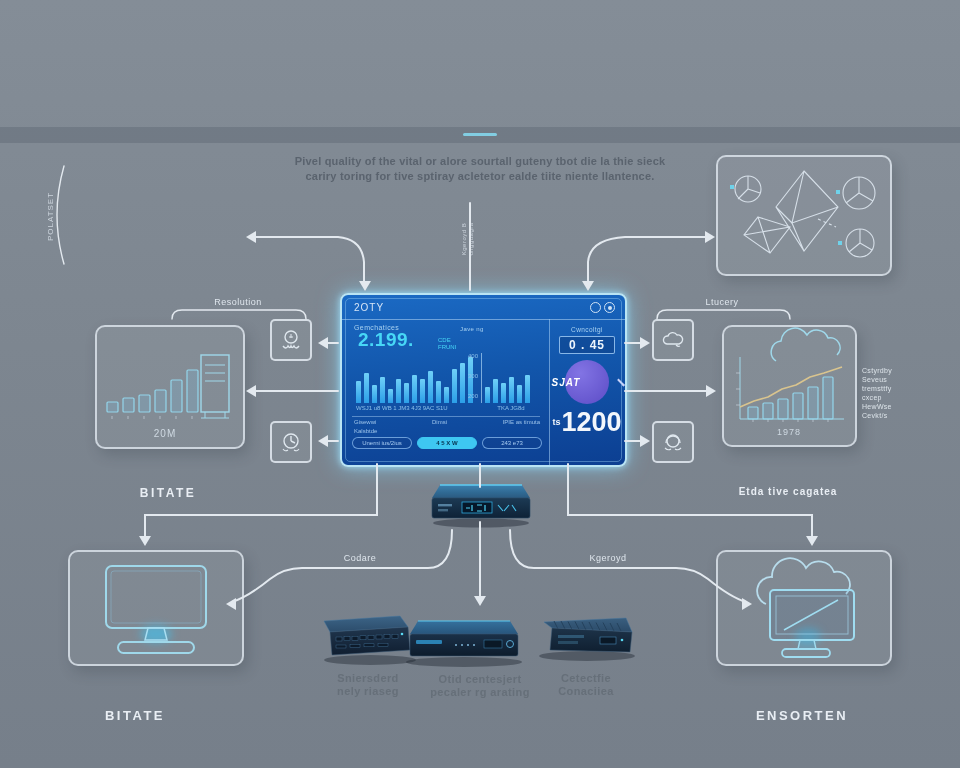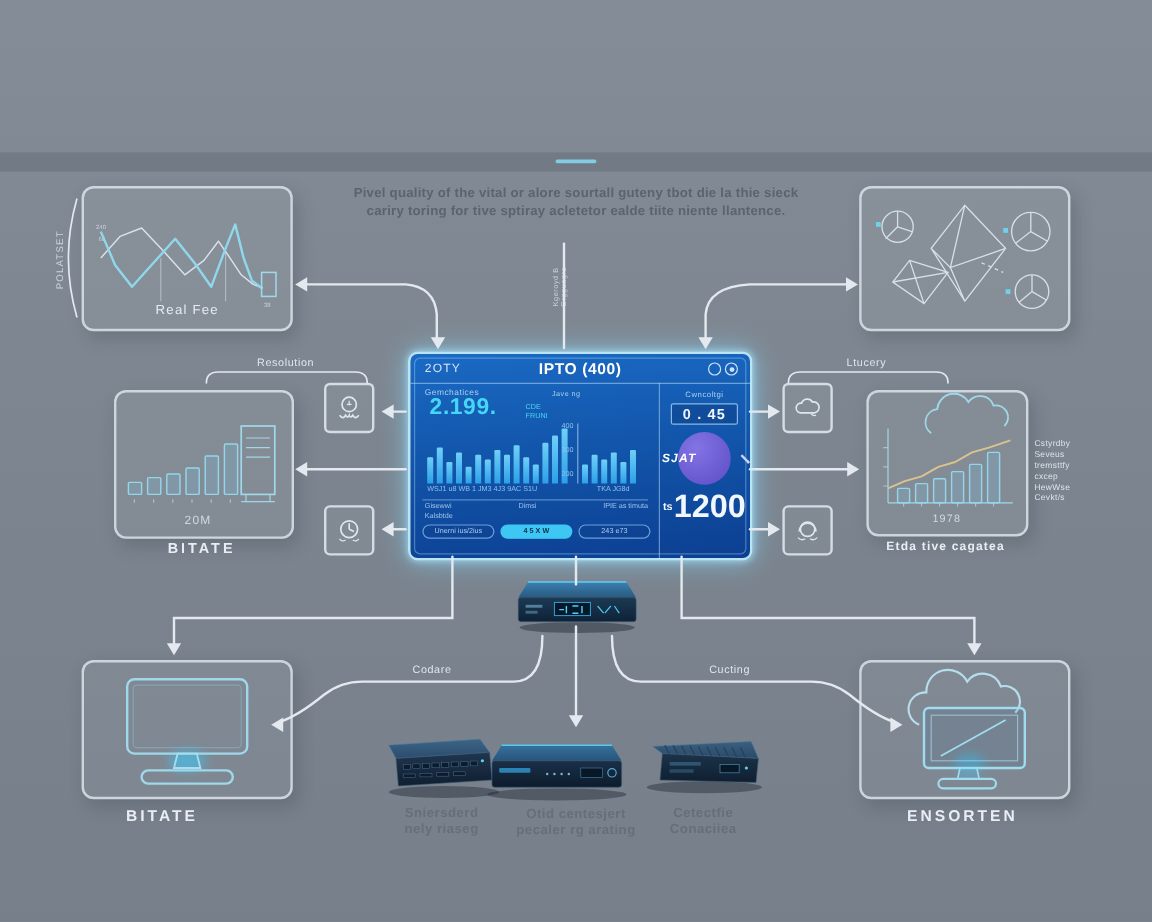--- a/index.html
+++ b/index.html
@@ -12,21 +12,21 @@
   .band{position:absolute;left:0;top:127px;width:100%;height:16px;background:rgba(88,98,110,.38);}
   .title{position:absolute;left:0;top:84px;width:100%;text-align:center;color:#edf1f5;
     font-size:33px;font-weight:400;letter-spacing:1px;}
   .dash{position:absolute;left:463px;top:133px;width:34px;height:3px;background:#82cde2;border-radius:2px;}
   .subtitle{position:absolute;width:100%;text-align:center;color:#5a636e;font-size:11px;
     font-weight:700;letter-spacing:.2px;}
 
   
   .panel{position:absolute;background:rgba(255,255,255,.06);border:2px solid rgba(226,233,241,.78);
     border-radius:10px;box-shadow:4px 6px 14px rgba(40,48,60,.22);}
-  .plabel{position:absolute;color:#e9eef4;font-weight:600;text-align:center;}
+  .plabel{position:absolute;color:#e9eef4;font-weight:600;text-align:center;margin-top:36px;}
 
   .vlabel{position:absolute;color:#ccd4dd;font-size:8px;letter-spacing:1px;text-align:center;
     transform:rotate(-90deg);}
   .clabel{position:absolute;color:#dfe6ed;font-size:9px;text-align:center;letter-spacing:.5px;}
 
   
   .ibox{position:absolute;width:38px;height:38px;border:2px solid rgba(228,235,242,.85);
     border-radius:5px;background:rgba(255,255,255,.05);display:flex;align-items:center;justify-content:center;}
 
   
@@ -129,33 +129,20 @@
     <polygon class="ah" points="752,604 742,598 742,610"></polygon>
   </svg>
 
   <div class="band"></div>
   <div class="dash"></div>
   <div class="subtitle" style="top:155px;">Pivel quality of the vital or alore sourtall guteny tbot die la thie sieck</div>
   <div class="subtitle" style="top:170px;">cariry toring for tive sptiray acletetor ealde tiite niente llantence.</div>
 
   <div class="vlabel" style="left:20px;top:212px;width:60px;">POLATSET</div>
 
-  <div class="panel" style="left:68px;top:155px;width:172px;height:117px;">
-    <svg width="172" height="117">
-      <text class="tiny" x="10" y="34">240</text>
-      <text class="tiny" x="12" y="44">60</text>
-      <line x1="64" y1="58" x2="64" y2="94" stroke="rgba(215,225,234,.5)" stroke-width="1"></line>
-      <line x1="118" y1="50" x2="118" y2="94" stroke="rgba(215,225,234,.5)" stroke-width="1"></line>
-      <polyline class="w2" points="14,58 30,40 48,33 66,52 84,72 100,60 112,44 121,57 131,72 141,80 149,83"></polyline>
-      <polyline class="w1" points="14,36 26,64 40,82 58,62 76,42 92,62 106,82 118,50 126,30 133,58 140,77 148,83"></polyline>
-      <rect x="148" y="70" width="12" height="20" class="cy" stroke-width="1.3"></rect>
-      <text class="tiny" x="150" y="99">38</text>
-      <text x="86" y="105" text-anchor="middle" font-size="11" fill="#e4ebf1" letter-spacing="1">Real Fee</text>
-    </svg>
-  </div>
 
   <div class="panel" style="left:716px;top:155px;width:172px;height:117px;">
     <svg width="172" height="117">
       <path class="wf" d="M86,14 L120,50 L86,94 L58,50 Z M86,14 L74,66 L120,50 M58,50 L74,66 M74,66 L86,94"></path>
       <path class="wf" d="M40,60 L72,70 L52,96 L26,78 Z M40,60 L52,96 M26,78 L72,70"></path>
       <circle class="wf" cx="30" cy="32" r="13"></circle>
       <path class="wf" d="M30,32 L30,19 M30,32 L42,36 M30,32 L20,42"></path>
       <circle class="wf" cx="141" cy="36" r="16"></circle>
       <path class="wf" d="M141,36 L141,20 M141,36 L155,44 M141,36 L128,46"></path>
       <circle class="wf" cx="142" cy="86" r="14"></circle>
@@ -227,21 +214,20 @@
     <svg width="26" height="26" stroke="#dfe7ee" fill="none" stroke-width="1.4">
       <circle cx="13" cy="12" r="6"></circle>
       <path d="M6,14 a7,7 0 0 1 14,0"></path>
       <path d="M5,19 q3,3 6,1 M21,19 q-3,3 -6,1" stroke-width="1.1"></path>
     </svg>
   </div>
 
   <div class="monitor" style="z-index:5;">
     <div class="m-header">
       <span class="m-topleft">2OTY</span>
-      <span class="m-title">IPTO (400)</span>
       <span class="m-hicon" style="right:24px;"></span>
       <span class="m-hicon dot" style="right:10px;"></span>
     </div>
 
     <span class="m-lab" style="left:12px;top:29px;">Gemchatices</span>
     <span class="m-val" style="left:16px;top:34px;">2.199.</span>
     <span class="m-sub" style="left:96px;top:42px;">CDE</span>
     <span class="m-sub" style="left:96px;top:49px;">FRUNI</span>
     <span class="m-lab" style="left:118px;top:31px;font-size:6px;">Jave ng</span>
 
@@ -374,21 +360,21 @@
       <rect x="52" y="38" width="84" height="50" rx="4" stroke="#9fdcf0" fill="rgba(40,90,140,.12)" stroke-width="2"></rect>
       <rect x="58" y="44" width="72" height="38" stroke="rgba(170,225,250,.6)" fill="none" stroke-width="1"></rect>
       <line x1="66" y1="78" x2="120" y2="48" stroke="#9fdcf0" stroke-width="1.5"></line>
       <path d="M82,88 h14 l2,9 h-18 z" stroke="#9fdcf0" fill="rgba(80,190,235,.25)" stroke-width="1.4"></path>
       <rect x="64" y="97" width="48" height="8" rx="4" stroke="#9fdcf0" fill="none" stroke-width="1.8"></rect>
     </svg>
   </div>
   <div class="plabel" style="left:742px;top:672px;width:120px;font-size:13px;letter-spacing:2.5px;">ENSORTEN</div>
 
   <div class="clabel" style="left:315px;top:553px;width:90px;">Codare</div>
-  <div class="clabel" style="left:563px;top:553px;width:90px;">Cucting</div>
+  <div class="clabel" style="left:563px;top:553px;width:90px;">Kgeroyd</div>
 
   <svg class="abs" style="left:424px;top:478px;" width="114" height="50">
     <defs>
       <linearGradient id="rgt" x1="0" y1="0" x2="0" y2="1">
           <stop offset="0" stop-color="#3a7fae"></stop>
           <stop offset="1" stop-color="#2a5a80"></stop>
         </linearGradient>
       <linearGradient id="rgf" x1="0" y1="0" x2="0" y2="1">
           <stop offset="0" stop-color="#1c3a54"></stop>
           <stop offset="1" stop-color="#0e2236"></stop>

